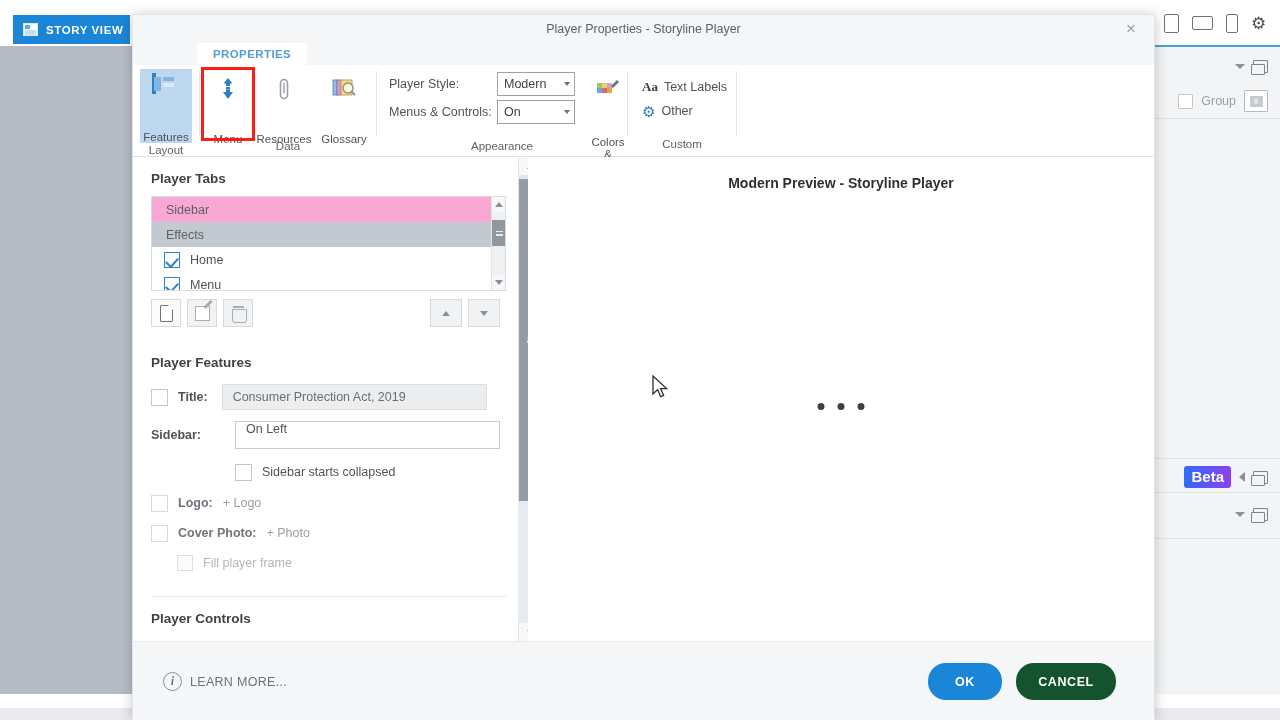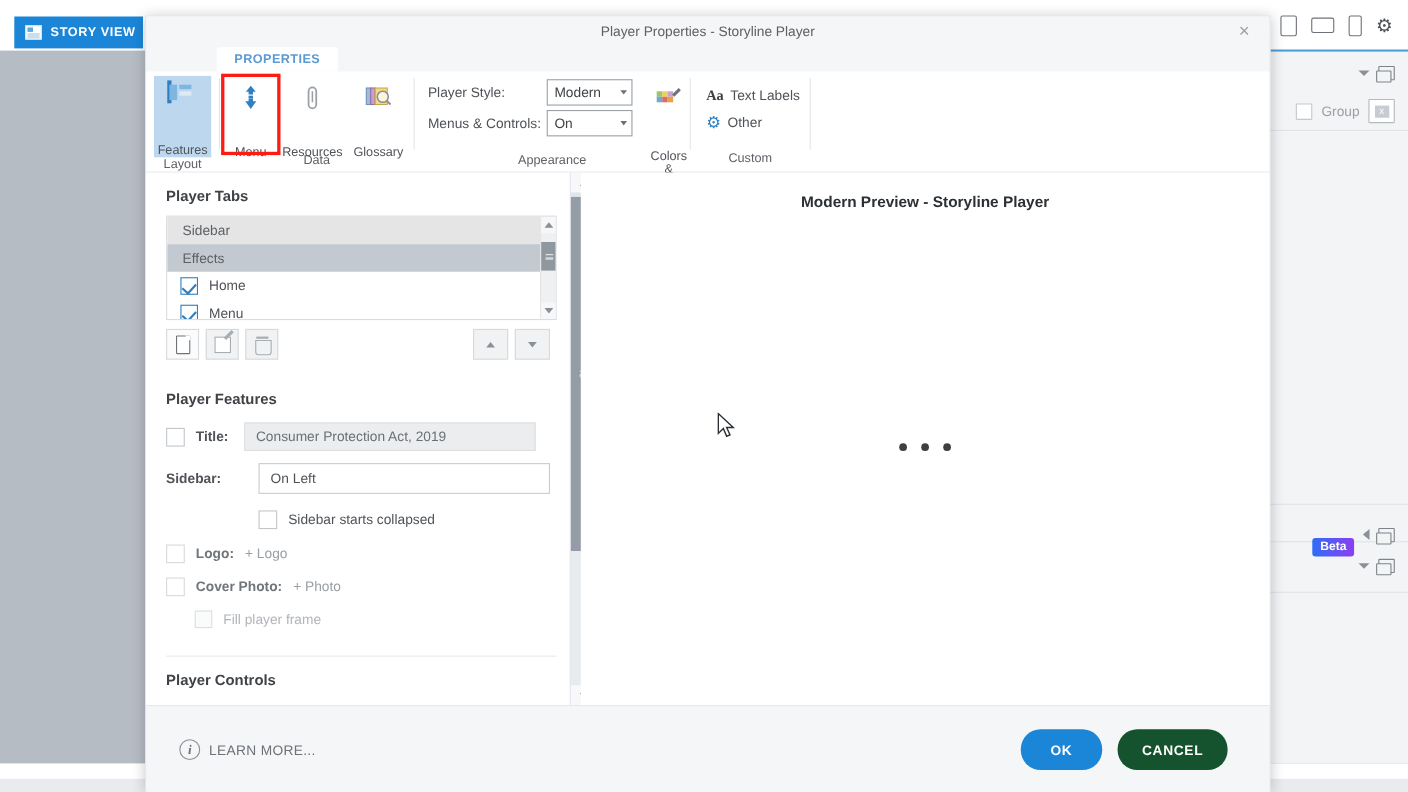--- a/index.html
+++ b/index.html
@@ -65,23 +65,22 @@
   .tri-down { width: 0; height: 0; border-left: 5px solid transparent; border-right: 5px solid transparent; border-top: 5px solid #8a9097; }
   .tri-left { width: 0; height: 0; border-top: 5px solid transparent; border-bottom: 5px solid transparent; border-right: 6px solid #8a9097; }
   .win-ic { width: 15px; height: 13px; border: 1.5px solid #7d838a; border-radius: 1px; position: relative; }
   .win-ic::before { content:""; position:absolute; left:-3px; top:3px; width: 12px; height: 9px; border:1.5px solid #7d838a; background:#f2f4f6; border-radius:1px; }
   .grp-chk { width: 15px; height: 15px; border: 1.4px solid #c3c8cd; background: #fff; border-radius: 1px; }
   .grp-label { font-size: 12.5px; color: #9aa0a6; }
   .slide-ic { width: 24px; height: 22px; border: 1.6px solid #b4bac0; background: #fff; display:flex; align-items:center; justify-content:center; border-radius:1px;}
   .slide-ic i { display:block; width: 13px; height: 11px; background: #c7ccd2; position: relative;}
   .slide-ic i::after { content:"x"; position:absolute; inset:0; color:#fff; font-size:9px; font-style:normal; text-align:center; line-height:11px;}
   .beta-badge {
-    font-size: 11px; font-weight: bold; color: #ffffff; padding: 2px 7px 3px; border-radius: 3px;
+    font-size: 15px; font-weight: bold; color: #ffffff; padding: 2px 7px 3px; border-radius: 3px;
     background: linear-gradient(90deg,#2f6df6 0%, #8b3ff0 100%);
-    margin-top: 23px;
   }
   .bg-taskbar {
     position: absolute; left: 0; bottom: 0; width: 1280px; height: 12px; background: #e9ebee;
   }
   .bg-taskbar .tb-item { position: absolute; bottom: 0; height: 6px; background: #2f6fb0; }
 
   
   .dialog {
     position: absolute; left: 132px; top: 14px; width: 1023px; height: 706px;
     background: #f5f6f7;
@@ -159,21 +158,21 @@
   .left-pane { width: 395px; position: relative; background: #ffffff; padding: 0 0 0 18px; overflow: hidden; }
   .right-pane { flex: 1; position: relative; background: #ffffff; }
 
   .sec-title { font-size: 13.5px; font-weight: bold; color: #3f4347; margin: 14px 0 10px 0; }
 
   .listbox {
     width: 355px; height: 95px; border: 1px solid #d9dce0; position: relative; overflow: hidden; background:#fff;
   }
   .lb-items { position: absolute; left: 0; top: 0; right: 14px; }
   .lb-row { height: 25px; display: flex; align-items: center; padding-left: 14px; font-size: 12.5px; color: #5c6166; }
-  .lb-row.hdr { background: #e5e5e5; }
+  .lb-row.hdr { background: #f9a8d4; }
   .lb-row.hdr.sel { background: #c2c9d0; }
   .lb-row.item { padding-left: 12px; gap: 10px; color: #4f5358; }
   .chk {
     width: 16px; height: 16px; border: 1.5px solid #2f7fc1; background: #fff; position: relative; flex: 0 0 auto;
   }
   .chk.checked::after {
     content:""; position:absolute; left: 3px; top: 2px; width: 6px; height: 10px;
     border: solid #2f7fc1; border-width: 0 2.2px 2.2px 0; transform: rotate(42deg);
   }
   .lb-scroll {
@@ -215,21 +214,21 @@
   }
   .feat-chk.dim { border-color: #d6dadd; }
   .feat-lbl { font-size: 12.5px; font-weight: bold; color: #4f5358; }
   .feat-lbl.weak { color: #6f757a; font-weight: bold; }
   .field-title {
     width: 265px; height: 26px; margin-left: 14px; background: #ebedef; border: 1px solid #dcdfe2;
     display: flex; align-items: center; padding-left: 10px; font-size: 12.5px; color: #6b7075;
   }
   .field-select {
     width: 265px; height: 28px; margin-left: 14px; background: #ffffff; border: 1px solid #c7ccd1;
-    display: flex; align-items: center; padding: 13px 10px; font-size: 12.5px; color: #4f5358; position: relative;
+    display: flex; padding: 0 10px; font-size: 12.5px; color: #4f5358; position: relative;
   }
   .field-select .sv { flex: 1; }
   .sub-row { display: flex; align-items: center; height: 32px; padding-left: 84px; }
   .sub-row .sc { width: 17px; height: 17px; border: 1.5px solid #c2c7cc; background:#fff; margin-right: 10px; }
   .sub-row .sl { font-size: 12.5px; color: #4f5358; }
   .sub-row2 { display:flex; align-items:center; height: 30px; padding-left: 26px; }
   .sub-row2 .sc { width: 16px; height: 16px; border: 1.5px solid #dcdfe2; background:#fafbfb; margin-right: 10px; }
   .sub-row2 .sl { font-size: 12.5px; color: #b0b5ba; }
   .add-link { font-size: 12.5px; color: #9aa0a6; margin-left: 10px; }
 

